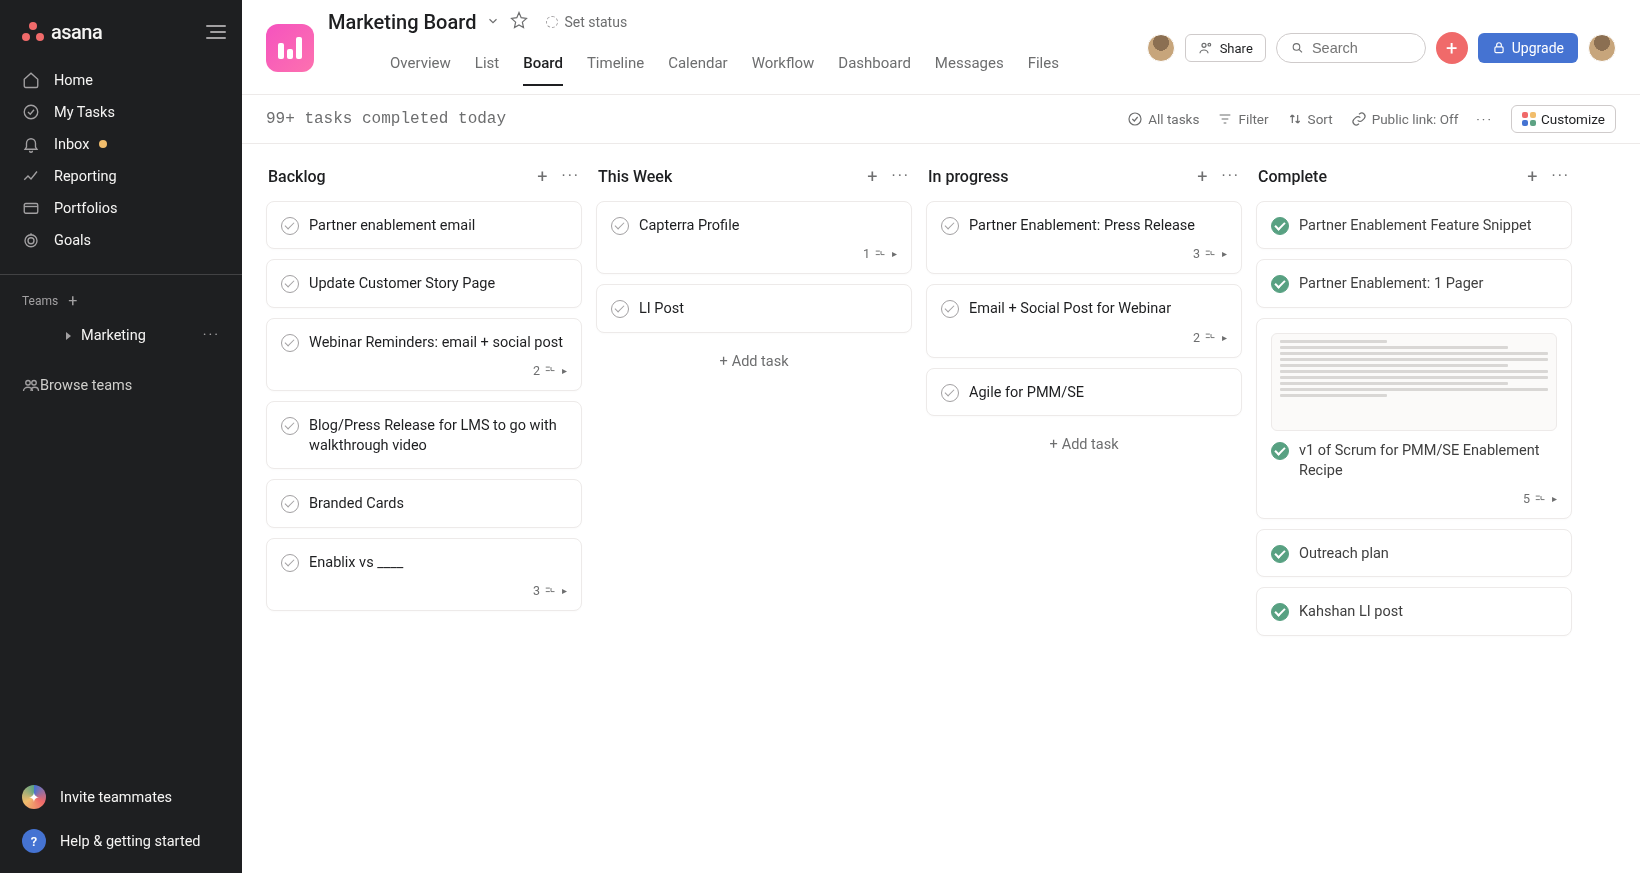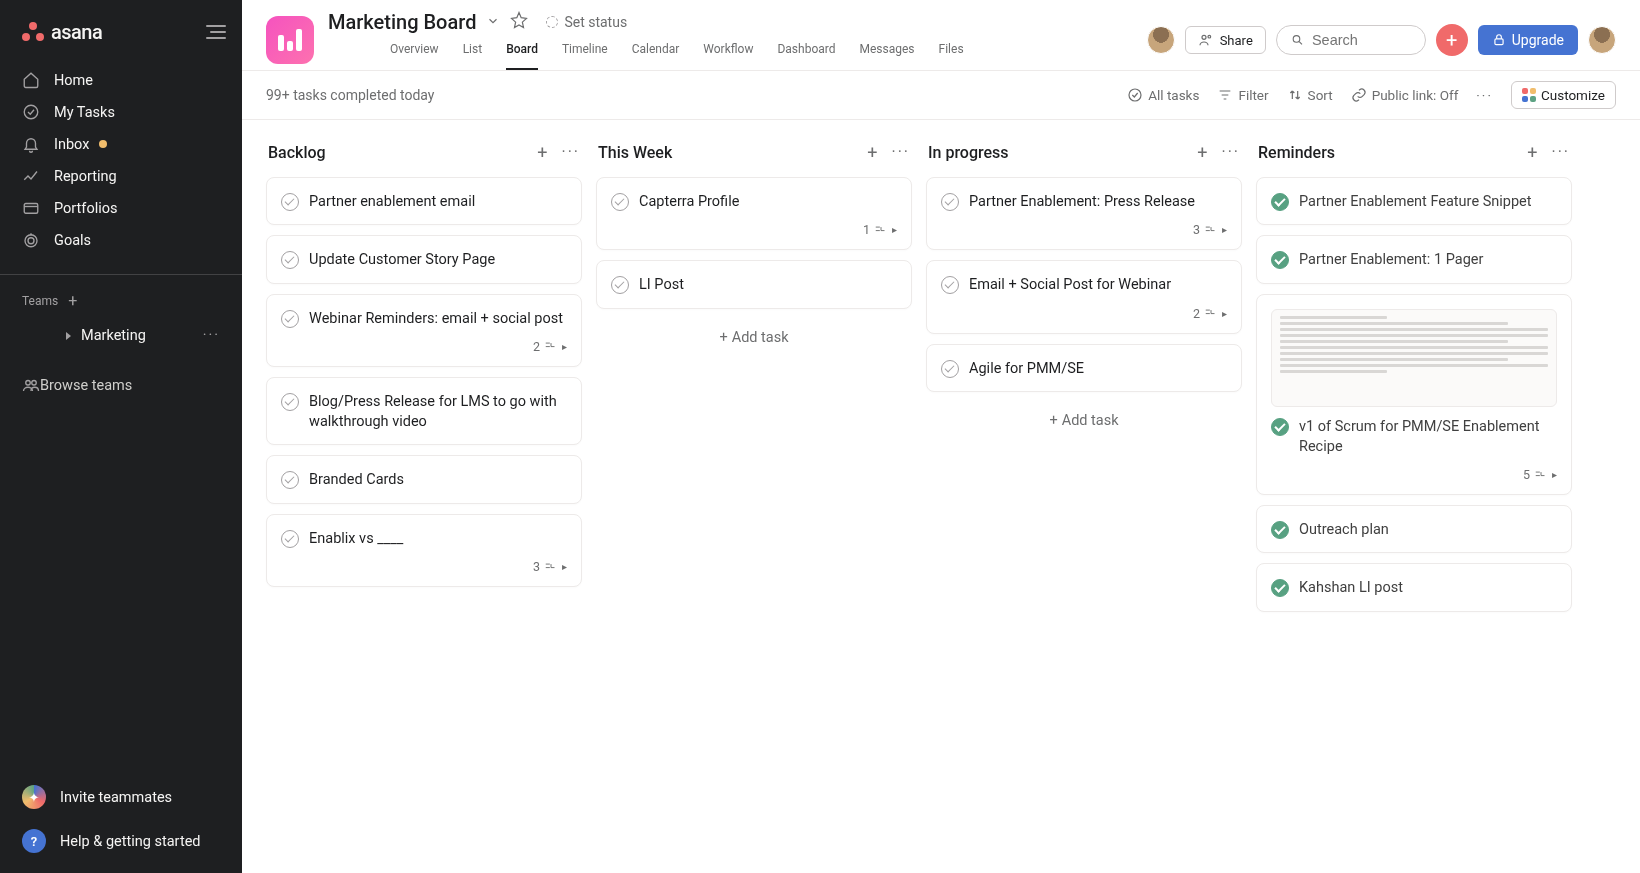--- a/index.html
+++ b/index.html
@@ -38,21 +38,21 @@
 
 .sidebar-bottom { margin-top:auto; padding-bottom:10px;}
 .invite, .help { display:flex; align-items:center; gap:14px; padding:10px 22px; font-size:14.5px; cursor:pointer; }
 .invite-icon, .help-icon { width:24px; height:24px; border-radius:50%; display:flex; align-items:center; justify-content:center; font-size:13px; }
 .invite-icon { background: conic-gradient(#4573d2,#f06a6a,#f1bd6c,#5da283); color:#fff;}
 .help-icon { background:#4573d2; color:#fff; font-weight:600;}
 
 
 .main { margin-left:242px; height:100%; display:flex; flex-direction:column; }
 
-.header { padding: 10px 24px 0; border-bottom:1px solid #edeae9; }
+.header { padding: 10px 24px 8px; border-bottom:1px solid #edeae9; }
 .header-row1 { display:flex; align-items:center; gap:14px; }
 .proj-icon { width:48px; height:48px; border-radius:12px; background:linear-gradient(135deg,#f553bf,#fd71af); display:flex; align-items:center; justify-content:center; }
 .proj-icon-inner { display:flex; gap:3px; align-items:flex-end; }
 .proj-icon-inner span { width:6px; background:#fff; border-radius:2px;}
 .proj-icon-inner span:nth-child(1){height:16px;}
 .proj-icon-inner span:nth-child(2){height:10px;}
 .proj-icon-inner span:nth-child(3){height:22px;}
 .title-block { flex:1; }
 .title-line { display:flex; align-items:center; gap:10px; }
 .title-line h1 { font-size:20px; font-weight:500; }
@@ -63,25 +63,25 @@
 
 .header-right { display:flex; align-items:center; gap:10px; }
 .avatar { width:28px; height:28px; border-radius:50%; background:#c7b299; background-image:radial-gradient(circle at 50% 30%, #8b6f52 35%, #c7a57b 36%); border:1px solid #fff;}
 .btn-outline { border:1px solid #cfcbcb; background:#fff; border-radius:6px; padding:5px 12px; font-size:13px; display:flex; align-items:center; gap:6px; cursor:pointer; color:#1e1f21;}
 .search-box { border:1px solid #cfcbcb; border-radius:18px; padding:6px 14px; display:flex; align-items:center; gap:8px; width:150px;}
 .search-box input { border:none; outline:none; font-size:14.5px; width:100%; color:#6d6e6f; background:transparent;}
 .btn-plus { width:32px; height:32px; border-radius:50%; background:#f06a6a; color:#fff; display:flex; align-items:center; justify-content:center; font-size:20px; cursor:pointer;}
 .btn-upgrade { background:#4573d2; color:#fff; border-radius:6px; padding:7px 14px; font-size:14px; display:flex; align-items:center; gap:6px; cursor:pointer;}
 
 .tabs { display:flex; gap:24px; margin-left:62px; margin-top:2px; }
-.tab { padding:6px 0 12px; font-size:12px; color:#6d6e6f; cursor:pointer; border-bottom:2px solid transparent;}
+.tab { padding:6px 0 12px; font-size:15px; color:#6d6e6f; cursor:pointer; border-bottom:2px solid transparent;margin-top:12px;}
 .tab.active { color:#1e1f21; border-bottom-color:#1e1f21; font-weight:500;}
 
 .toolbar { display:flex; align-items:center; justify-content:space-between; padding:10px 24px; border-bottom:1px solid #edeae9; }
-.toolbar-left { color:#6d6e6f; font-size:14px; }
+.toolbar-left { color:#6d6e6f; font-size:16px;font-family:Liberation Mono, monospace; }
 .toolbar-right { display:flex; align-items:center; gap:18px; font-size:13.5px; color:#6d6e6f;}
 .tool-btn { display:flex; align-items:center; gap:5px; cursor:pointer; }
 .cust-btn { border:1px solid #cfcbcb; border-radius:6px; padding:5px 10px; display:flex; align-items:center; gap:5px; cursor:pointer; color:#1e1f21;}
 .cust-ico { width:14px; height:14px; display:grid; grid-template-columns:1fr 1fr; gap:2px;}
 .cust-ico span:nth-child(1){background:#f06a6a;} .cust-ico span:nth-child(2){background:#f1bd6c;}
 .cust-ico span:nth-child(3){background:#4573d2;} .cust-ico span:nth-child(4){background:#5da283;}
 .cust-ico span { border-radius:2px;}
 
 .board { flex:1; display:flex; gap:14px; padding:18px 24px; overflow-x:auto; background:#fff;}
 .column { width:316px; flex-shrink:0; display:flex; flex-direction:column;}
@@ -478,21 +478,21 @@
         <div class="card">
           <div class="card-row">
             <span class="check"></span>
             <span class="card-title">Agile for PMM/SE</span>
           </div>
         </div>
         <div class="add-task"><span class="plus-sm">+</span>Add task</div>
       </div>
       <div class="column">
         <div class="col-head">
-          <h3>Reminders</h3>
+          <h3>Complete</h3>
           <div class="col-actions">
             <span style="font-size:18px;">+</span>
             <span style="letter-spacing:2px;">···</span>
           </div>
         </div>
         <div class="card">
           <div class="card-row">
             <span class="check done"></span>
             <span class="card-title muted">Partner Enablement Feature Snippet</span>
           </div>

